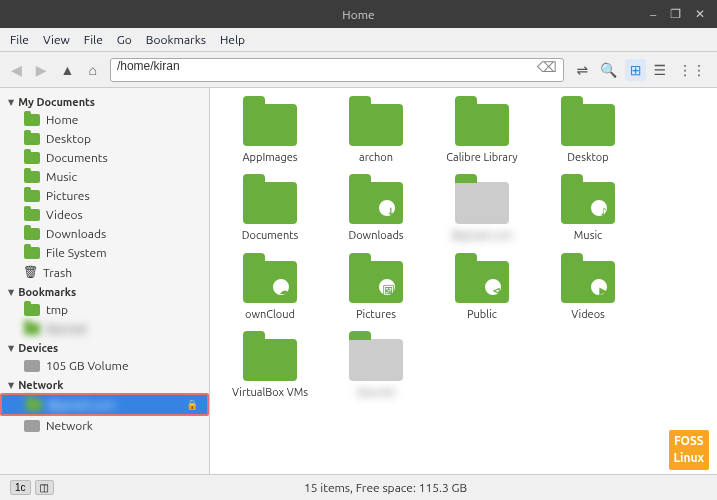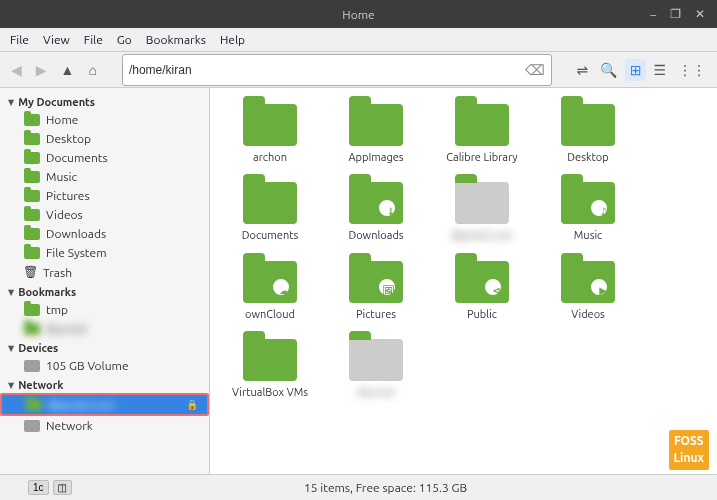--- a/index.html
+++ b/index.html
@@ -74,25 +74,25 @@
       display: flex;
       align-items: center;
     }
     .toolbar-btn.disabled { color: #bbb; cursor: default; }
 
     .address-bar {
       flex: 1;
       background: white;
       border: 1px solid #aaa;
       border-radius: 3px;
-      height: 32px;
-      display: flex;
-      align-items: center;
+      height: 24px;
+      display: flex;
+      align-items: flex-start;
       padding: 0 6px;
-      margin: 0 16px;
+      margin: 0 4px;
     }
     .address-input {
       border: none;
       outline: none;
       flex: 1;
       font-size: 12px;
       color: #333;
       background: transparent;
     }
     .address-clear {
@@ -273,21 +273,21 @@
       color: #666;
     }
 
     
     .status-bar {
       height: 26px;
       background: #f0f0f0;
       border-top: 1px solid #ccc;
       display: flex;
       align-items: center;
-      padding: 0 28px;
+      padding: 0 10px;
       font-size: 12px;
       color: #333;
       gap: 10px;
     }
     .status-left {
       display: flex;
       gap: 4px;
       align-items: center;
     }
     .status-btn {
@@ -432,27 +432,27 @@
         <span class="network-icon-sm"></span>
         <span style="">Network</span>
       </div>
     </div>
   <div class="file-area">
     <div class="file-grid" id="file-grid">
         <div class="file-item">
     <div class="folder-icon-lg" style="">
       
     </div>
+    <span class="file-name">AppImages</span>
+  </div>
+        <div class="file-item">
+    <div class="folder-icon-lg" style="">
+      
+    </div>
     <span class="file-name">archon</span>
-  </div>
-        <div class="file-item">
-    <div class="folder-icon-lg" style="">
-      
-    </div>
-    <span class="file-name">AppImages</span>
   </div>
         <div class="file-item">
     <div class="folder-icon-lg" style="">
       
     </div>
     <span class="file-name">Calibre Library</span>
   </div>
         <div class="file-item">
     <div class="folder-icon-lg" style="">
       

